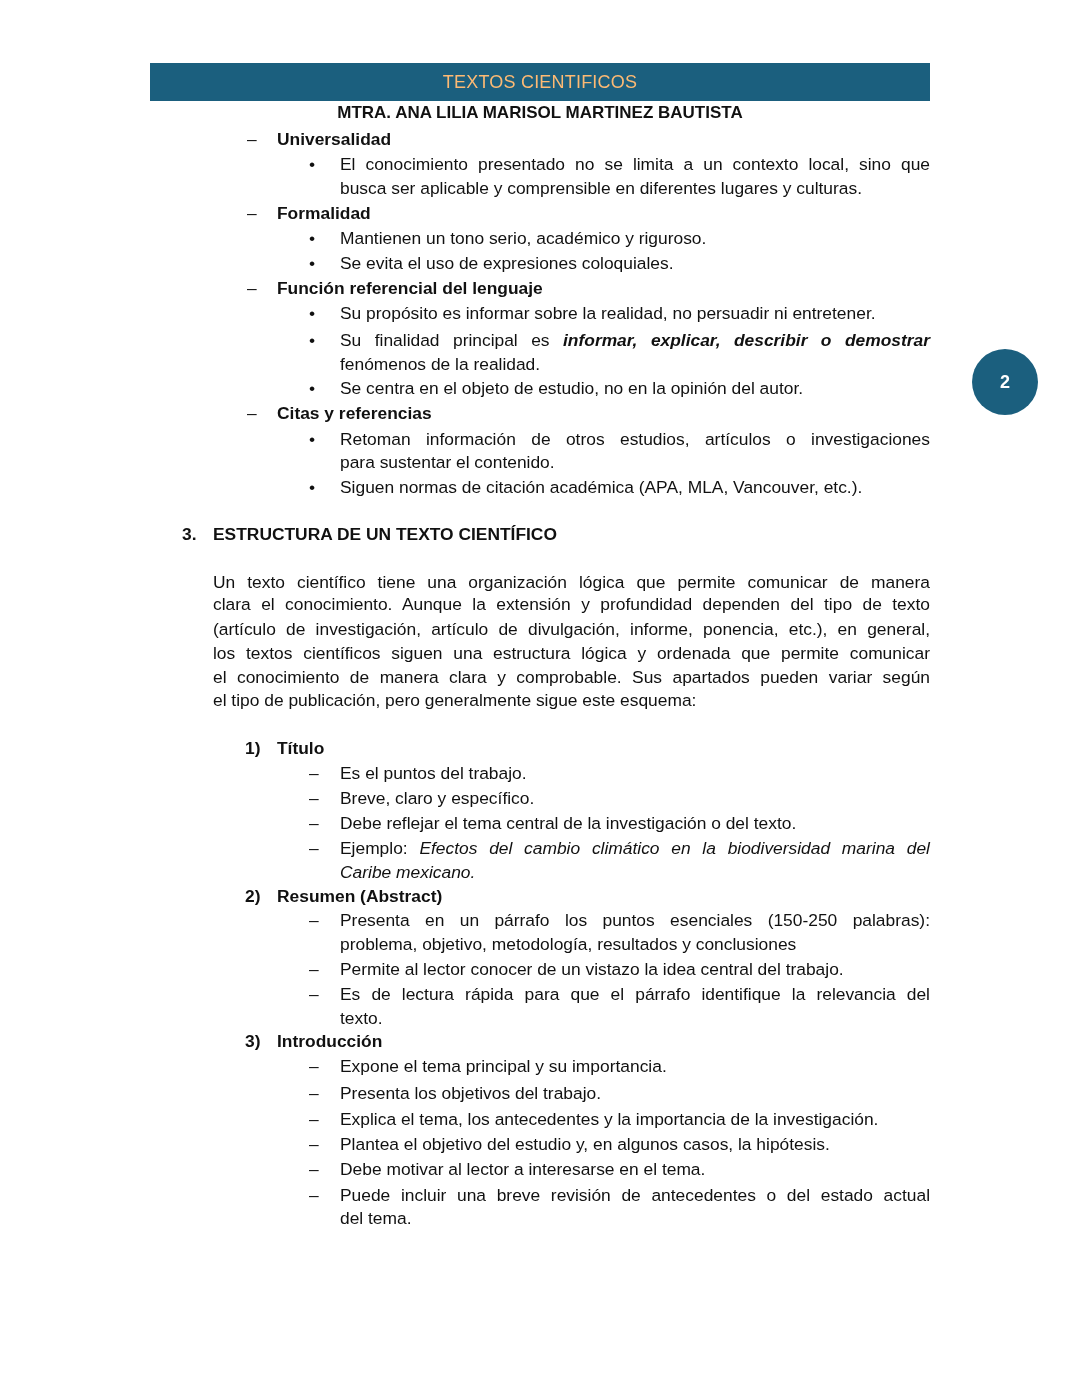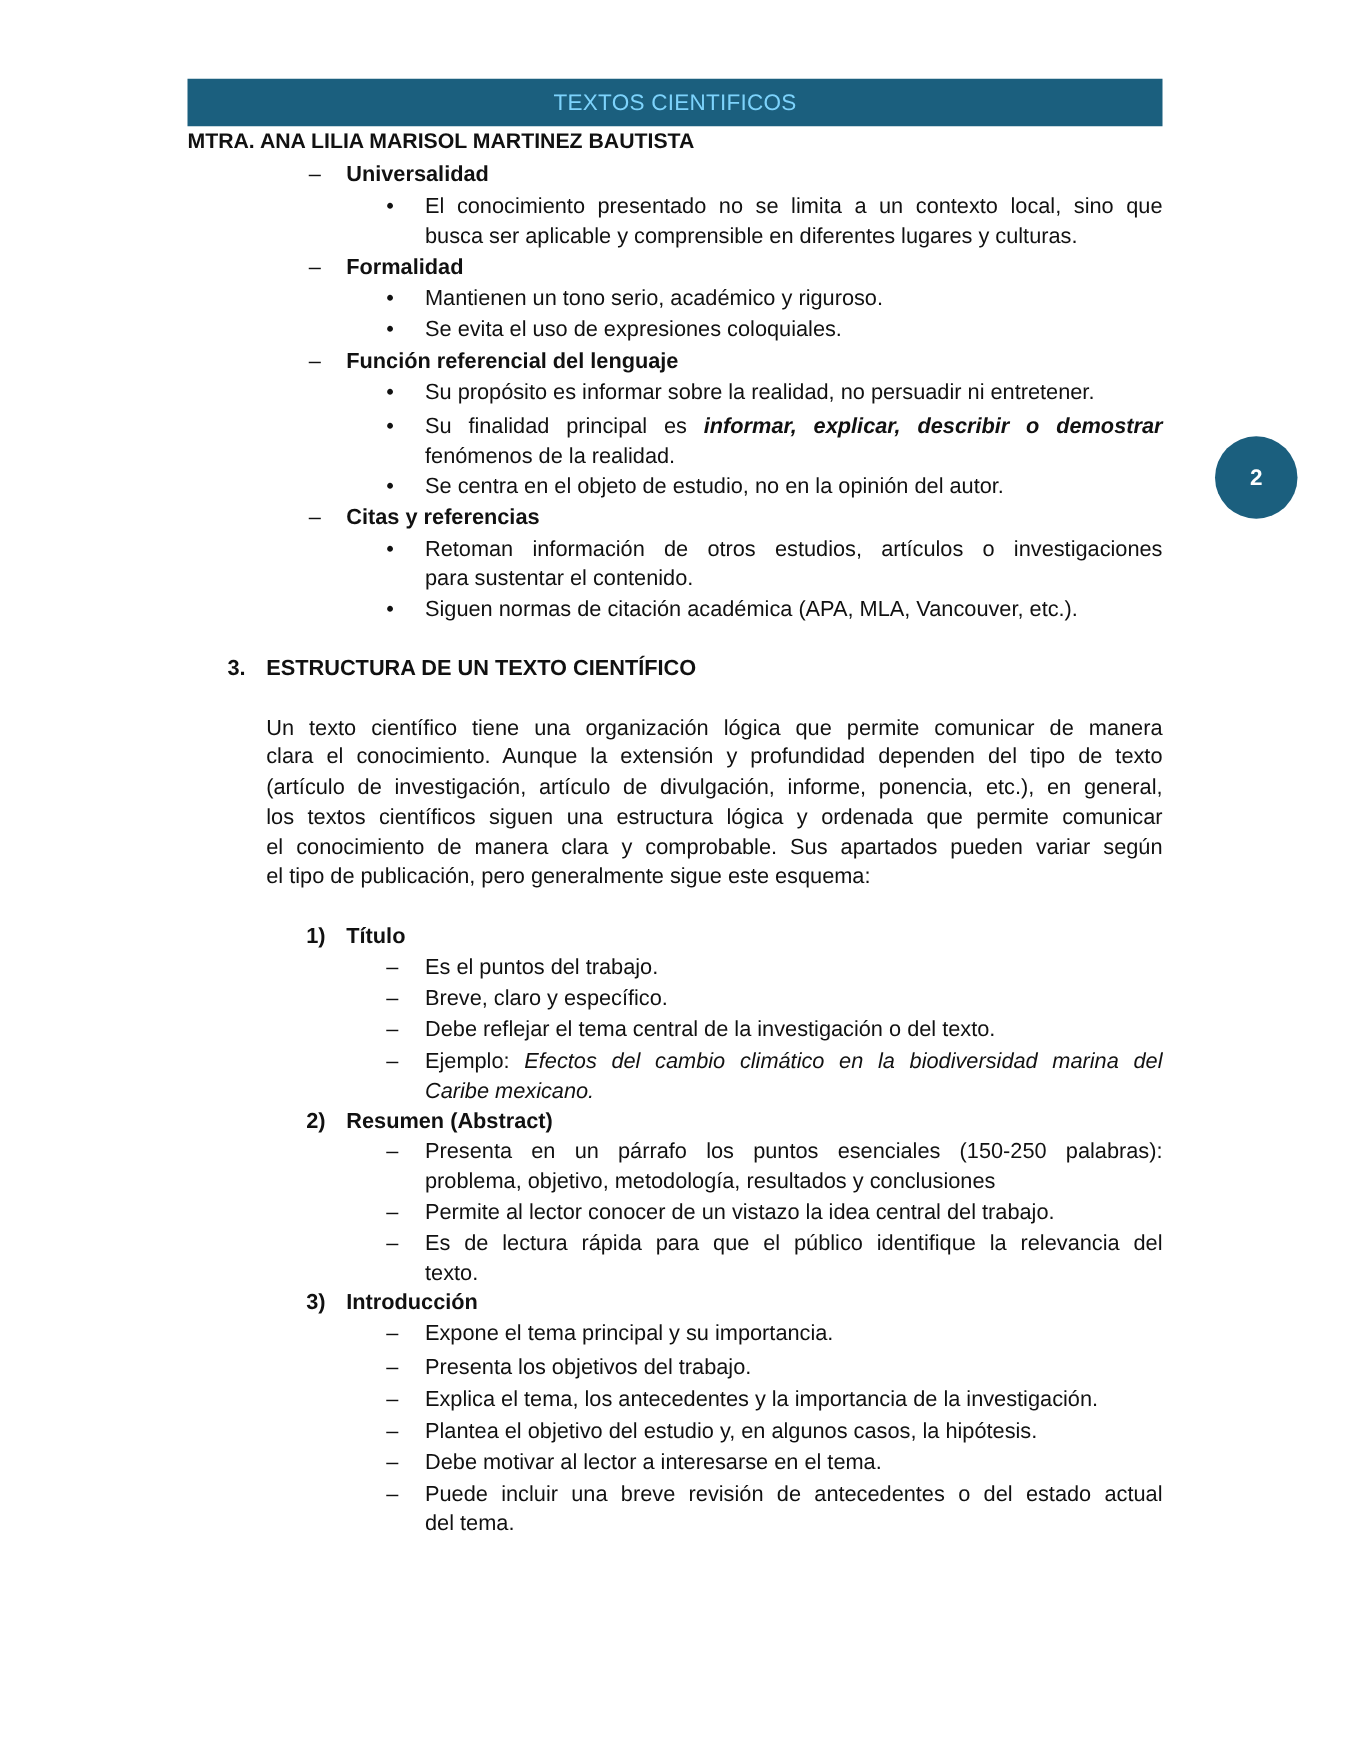--- a/index.html
+++ b/index.html
@@ -3,26 +3,26 @@
 <meta charset="utf-8">
 <style>
   html, body { margin: 0; padding: 0; background: #ffffff; }
   body {
     width: 1080px; height: 1397px; position: relative; overflow: hidden;
     font-family: "Liberation Sans Narrow", "Liberation Sans", sans-serif;
     color: #111;
   }
   .header-bar {
     position: absolute; left: 150px; top: 63px; width: 780px; height: 38px;
-    background: #1b5f7e; color: #7dd3fc;
+    background: #1b5f7e; color: #fdba74;
     display: flex; align-items: center; justify-content: center;
     font-size: 18px; letter-spacing: 0.2px;
   }
   .author {
-    position: absolute; left: 150px; top: 103px; width: 780px; text-align: left;
+    position: absolute; left: 150px; top: 103px; width: 780px; text-align: center;
     font-size: 17px; font-weight: bold;
   }
   .page-badge {
     position: absolute; left: 972px; top: 349px; width: 66px; height: 66px;
     border-radius: 50%; background: #1b5f7e; color: #fff;
     display: flex; align-items: center; justify-content: center;
     font-size: 18px; font-weight: bold;
   }
   .content { position: absolute; left: 0; top: 0; width: 1080px; }
   .line { position: absolute; font-size: 17.4px; line-height: 24px; }
@@ -106,21 +106,21 @@
   <div class="line btext" style="top:860px"><i>Caribe mexicano.</i></div>
 
   <div class="line num" style="top:884px">2)</div>
   <div class="line label-l1" style="top:884px">Resumen (Abstract)</div>
   <div class="line dash-l2" style="top:908px">–</div>
   <div class="line btext justify" style="top:908px">Presenta en un párrafo los puntos esenciales (150-250 palabras):</div>
   <div class="line btext" style="top:932px">problema, objetivo, metodología, resultados y conclusiones</div>
   <div class="line dash-l2" style="top:957px">–</div>
   <div class="line btext" style="top:957px">Permite al lector conocer de un vistazo la idea central del trabajo.</div>
   <div class="line dash-l2" style="top:982px">–</div>
-  <div class="line btext justify" style="top:982px">Es de lectura rápida para que el público identifique la relevancia del</div>
+  <div class="line btext justify" style="top:982px">Es de lectura rápida para que el párrafo identifique la relevancia del</div>
   <div class="line btext" style="top:1006px">texto.</div>
 
   <div class="line num" style="top:1029px">3)</div>
   <div class="line label-l1" style="top:1029px">Introducción</div>
   <div class="line dash-l2" style="top:1054px">–</div>
   <div class="line btext" style="top:1054px">Expone el tema principal y su importancia.</div>
   <div class="line dash-l2" style="top:1081px">–</div>
   <div class="line btext" style="top:1081px">Presenta los objetivos del trabajo.</div>
   <div class="line dash-l2" style="top:1107px">–</div>
   <div class="line btext" style="top:1107px">Explica el tema, los antecedentes y la importancia de la investigación.</div>

